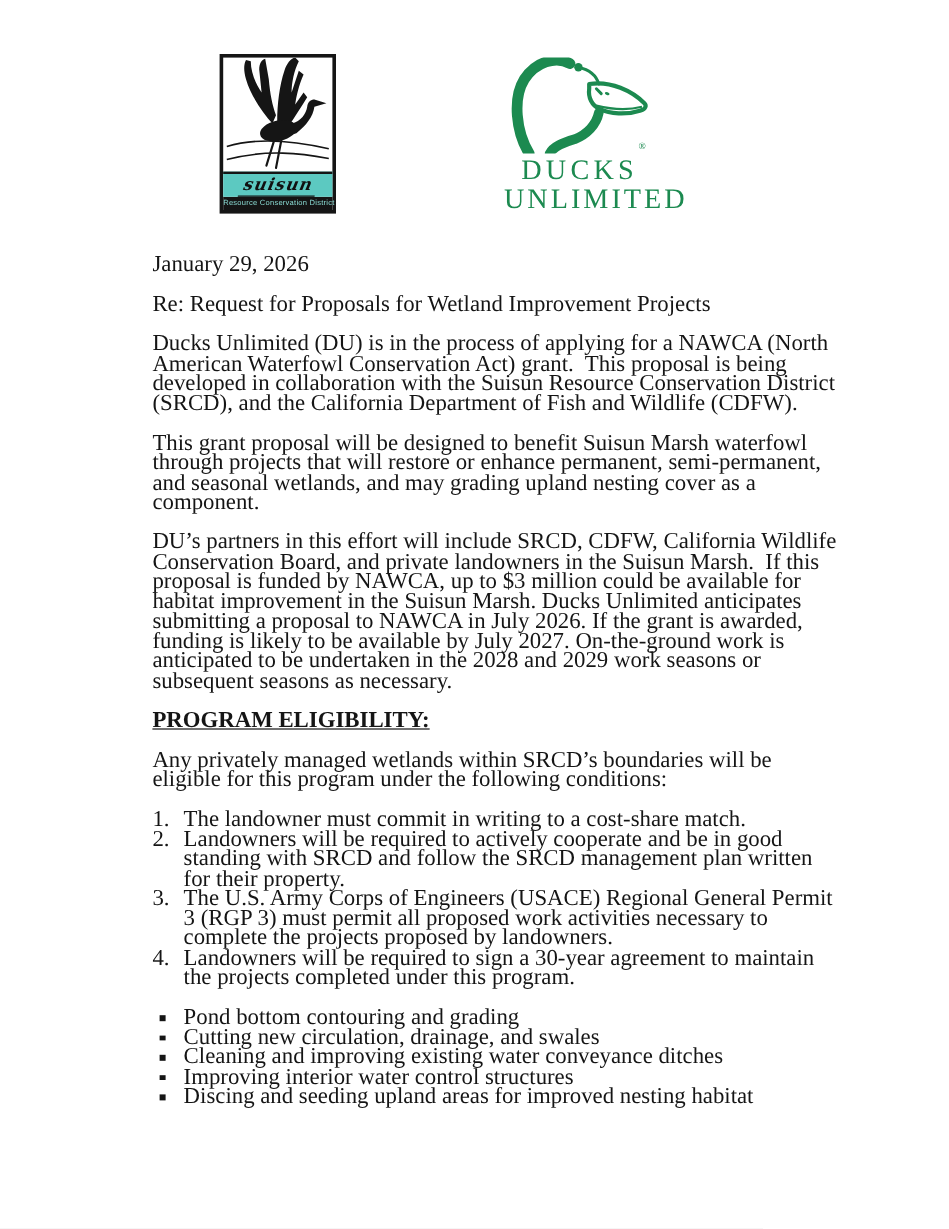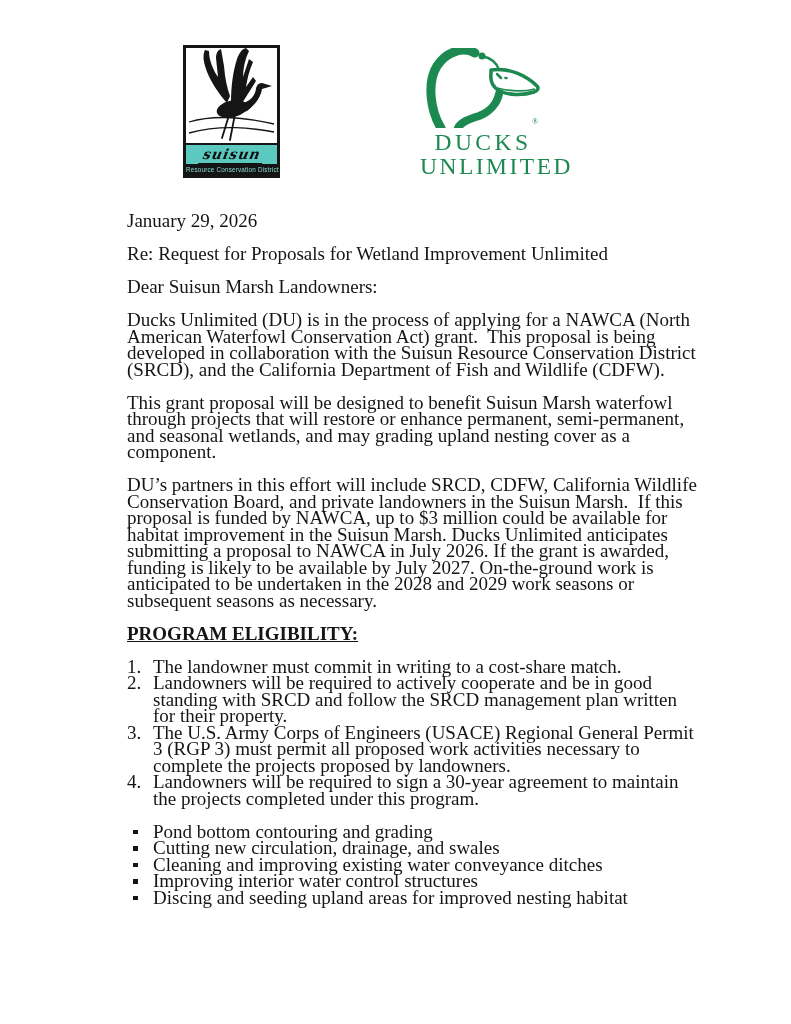--- a/index.html
+++ b/index.html
@@ -99,26 +99,26 @@
       <ellipse cx="81" cy="30" rx="2" ry="1.2" transform="rotate(18 81 30)" fill="#1c8a50"></ellipse>
       <path d="M74,46 C72,56 64,64 54,68 C44,71 36,74 33,80" stroke="#1c8a50" stroke-width="8" fill="none" stroke-linecap="round"></path>
     </svg>
     <span class="du-reg">®</span>
     <span class="du-line du-line-1">DUCKS</span>
     <span class="du-line du-line-2">UNLIMITED</span>
   </div>
 
   <div class="letter-body">
     <p>January 29, 2026</p>
-    <p>Re: Request for Proposals for Wetland Improvement Unlimited</p>
-    <p>Dear Suisun Marsh Landowners:</p>
+    <p>Re: Request for Proposals for Wetland Improvement Projects</p>
     <p>Ducks Unlimited (DU) is in the process of applying for a NAWCA (North American Waterfowl Conservation Act) grant.  This proposal is being developed in collaboration with the Suisun Resource Conservation District (SRCD), and the California Department of Fish and Wildlife (CDFW).</p>
     <p>This grant proposal will be designed to benefit Suisun Marsh waterfowl through projects that will restore or enhance permanent, semi-permanent, and seasonal wetlands, and may grading upland nesting cover as a component.</p>
     <p>DU’s partners in this effort will include SRCD, CDFW, California Wildlife Conservation Board, and private landowners in the Suisun Marsh.  If this proposal is funded by NAWCA, up to $3 million could be available for habitat improvement in the Suisun Marsh. Ducks Unlimited anticipates submitting a proposal to NAWCA in July 2026. If the grant is awarded, funding is likely to be available by July 2027. On-the-ground work is anticipated to be undertaken in the 2028 and 2029 work seasons or subsequent seasons as necessary.</p>
     <p class="section-heading">PROGRAM ELIGIBILITY:</p>
+    <p>Any privately managed wetlands within SRCD’s boundaries will be eligible for this program under the following conditions:</p>
 
     <ol>
       <li>The landowner must commit in writing to a cost-share match.</li>
       <li>Landowners will be required to actively cooperate and be in good standing with SRCD and follow the SRCD management plan written for their property.</li>
       <li>The U.S. Army Corps of Engineers (USACE) Regional General Permit 3 (RGP 3) must permit all proposed work activities necessary to complete the projects proposed by landowners.</li>
       <li>Landowners will be required to sign a 30-year agreement to maintain the projects completed under this program.</li>
     </ol>
 
 
     <ul>

